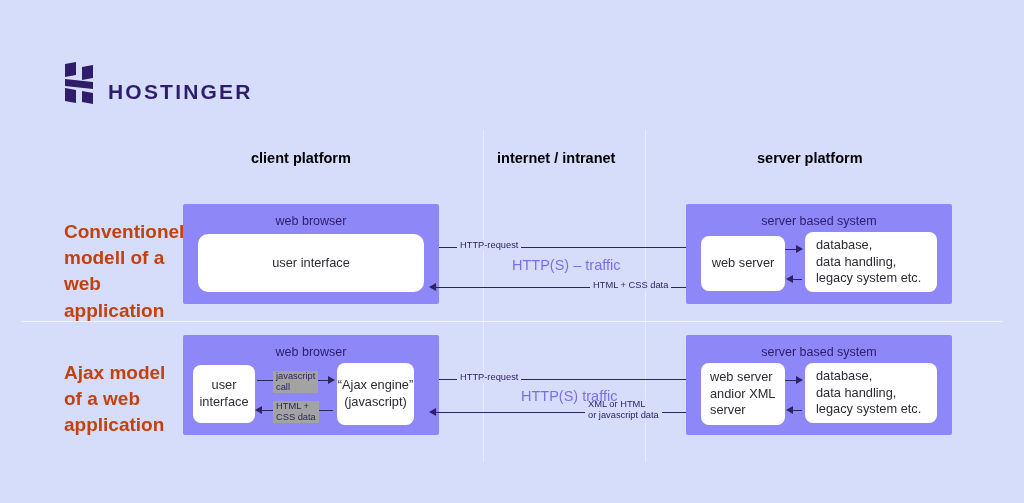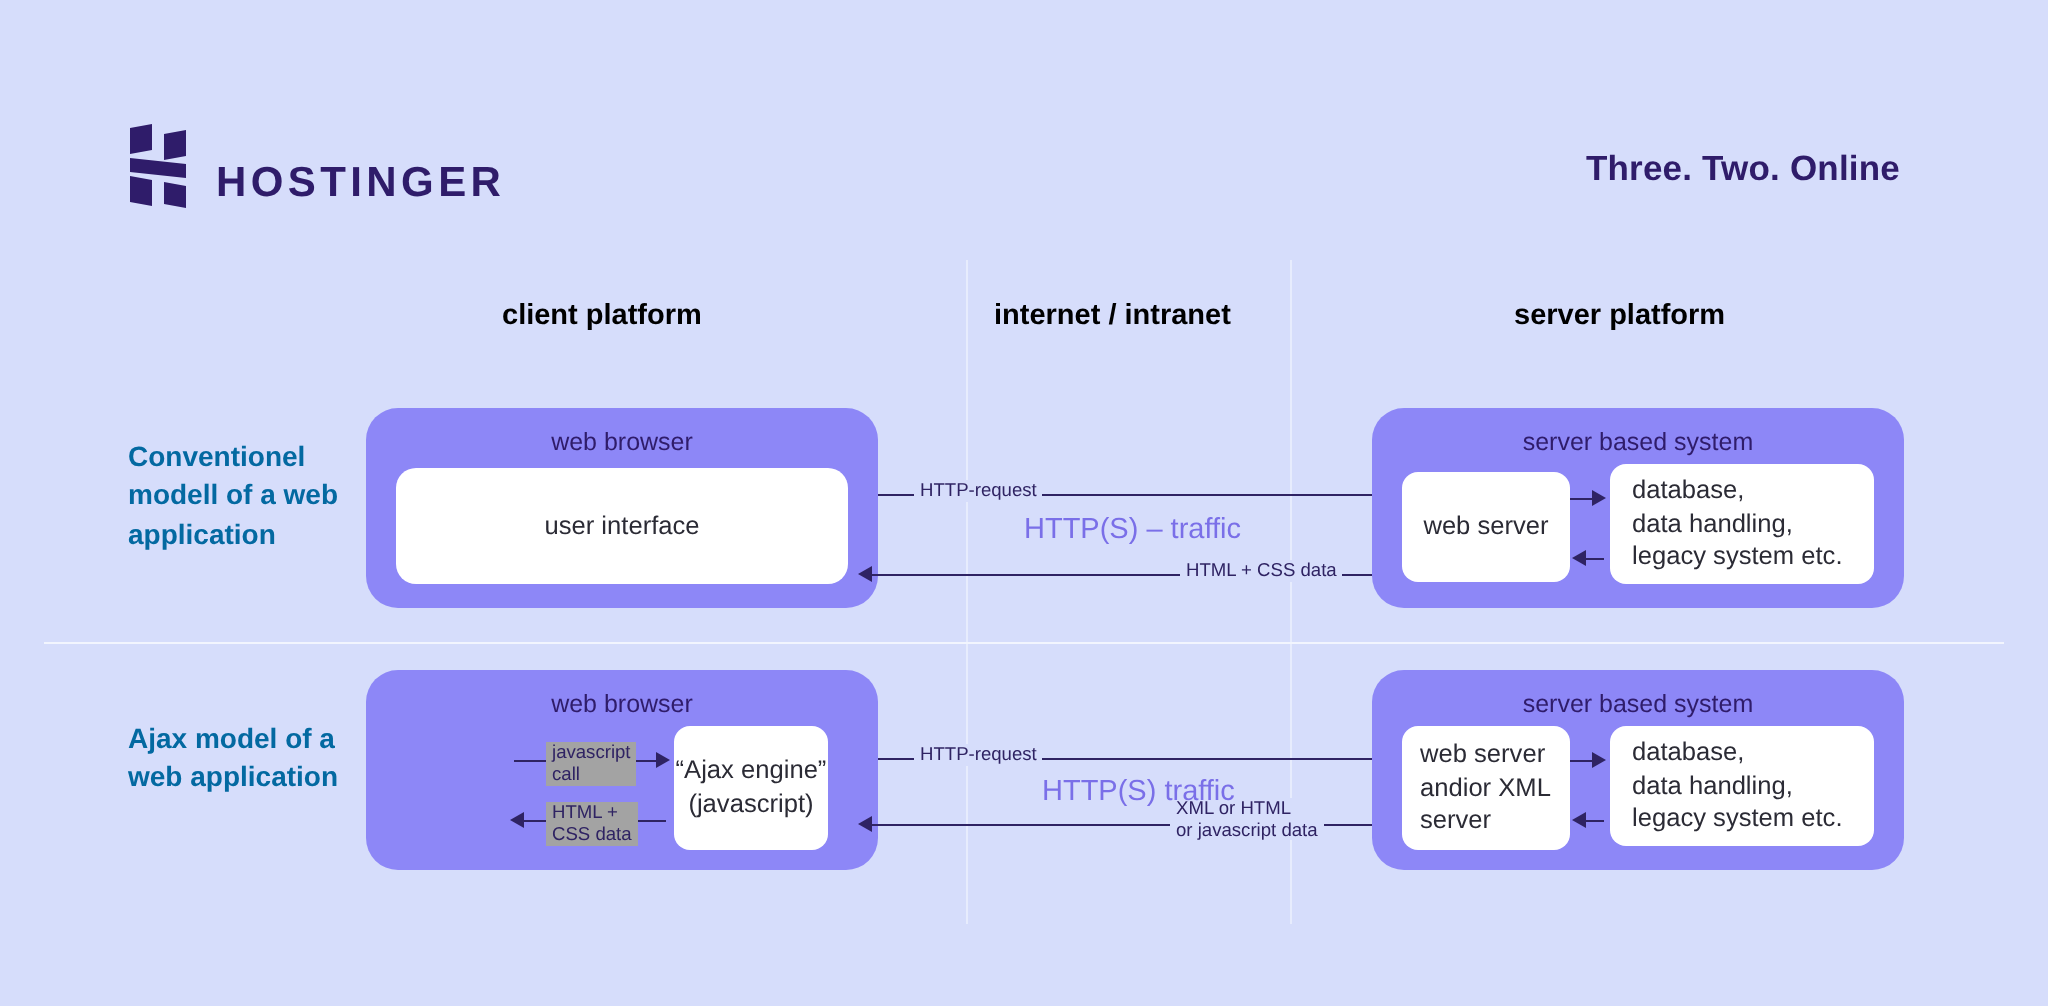--- a/index.html
+++ b/index.html
@@ -79,33 +79,33 @@
   }
   .col-head.c1 { left: 251px; top: 150px; }
   .col-head.c2 { left: 497px; top: 150px; }
   .col-head.c3 { left: 757px; top: 150px; }
 
   
   .row-label {
     position: absolute;
     left: 64px;
     width: 120px;
-    font-size: 14px;
+    font-size: 19px;
     font-weight: bold;
     line-height: 1.38;
-    color: #0369a1;
+    color: #c2410c;
   }
   .row-label.r1 { top: 219px; }
   .row-label.r2 { top: 360px; }
 
   
   .panel {
     position: absolute;
     background: #8d87f7;
-    border-radius: 16px;
+    border-radius: 2px;
   }
   .panel-title {
     position: absolute;
     left: 0;
     right: 0;
     top: 10px;
     text-align: center;
     font-size: 12.5px;
     color: #2f1c6a;
     font-weight: normal;
@@ -194,21 +194,20 @@
         <path d="M1 2 L12 0 L12 13 L1 15 Z" fill="#2f1c6a"></path>
         <path d="M18 5 L29 3 L29 16 L18 18 Z" fill="#2f1c6a"></path>
         <path d="M1 17 L29 20 L29 27 L1 24 Z" fill="#2f1c6a"></path>
         <path d="M1 26 L12 28 L12 41 L1 39 Z" fill="#2f1c6a"></path>
         <path d="M18 29 L29 31 L29 42 L18 40 Z" fill="#2f1c6a"></path>
       </svg>
     </span>
     <span class="logo-word">HOSTINGER</span>
   </div>
 
-  <div class="tagline">Three. Two. Online</div>
 
   <div class="vline v1"></div>
   <div class="vline v2"></div>
   <div class="hline"></div>
 
   <div class="col-head c1">client platform</div>
   <div class="col-head c2">internet / intranet</div>
   <div class="col-head c3">server platform</div>
 
   <div class="row-label r1">Conventionel modell of a web application</div>
@@ -239,20 +238,24 @@
       </div>
 
     <div class="conn h" style="left:99px; top:45px; width:12px; background:#2f2363;"></div>
     <div class="arrow right" style="left:110px; top:41px;"></div>
     <div class="conn h" style="left:104px; top:75px; width:12px; background:#2f2363;"></div>
     <div class="arrow left" style="left:100px; top:71px;"></div>
   </div>
 
   <div class="panel" id="panel-browser-2">
     <div class="panel-title">web browser</div>
+    <div class="wbox" id="box-ui-2">
+        <span style="white-space:pre-line">user
+interface</span>
+      </div>
     <div class="wbox" id="box-ajax-2">
         <span style="white-space:pre-line">“Ajax engine”
 (javascript)</span>
       </div>
 
     <div class="conn h" style="left:74px; top:45px; width:74px;"></div>
     <div class="arrow right" style="left:145px; top:41px;"></div>
     <div class="conn-label on-purple" style="left:90px; top:36px; white-space:pre-line;">javascript
 call</div>
 

